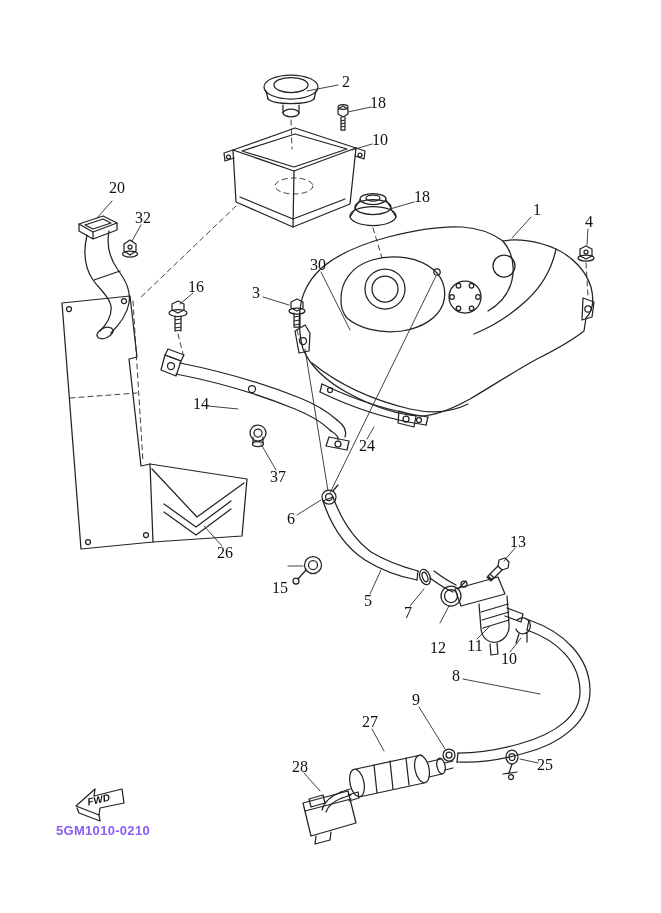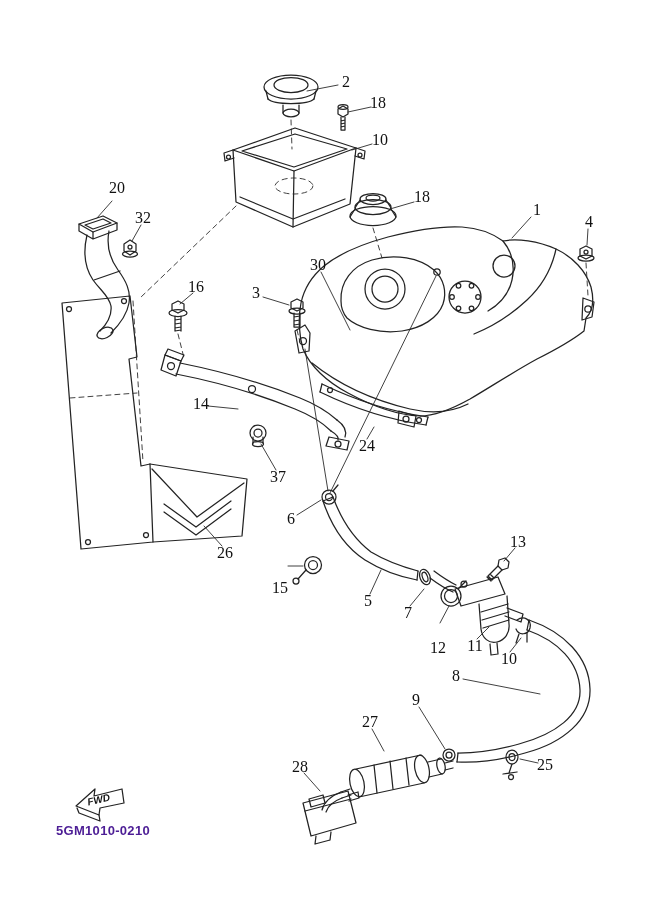--- a/index.html
+++ b/index.html
@@ -23,21 +23,21 @@
     white-space:nowrap;
     user-select:none;
   }
   .code{
     position:absolute;
     left:56px;top:823px;
     font-family:"Liberation Sans",sans-serif;
     font-weight:700;
     font-size:13px;
     letter-spacing:.3px;
-    color:#4c1d95;
+    color:#8b5cf6;
   }
   .fwd-text{
     font-family:"Liberation Sans",sans-serif;
     font-weight:700;
     font-style:italic;
     font-size:10px;
     fill:#111;
     stroke:none;
   }
 </style>

